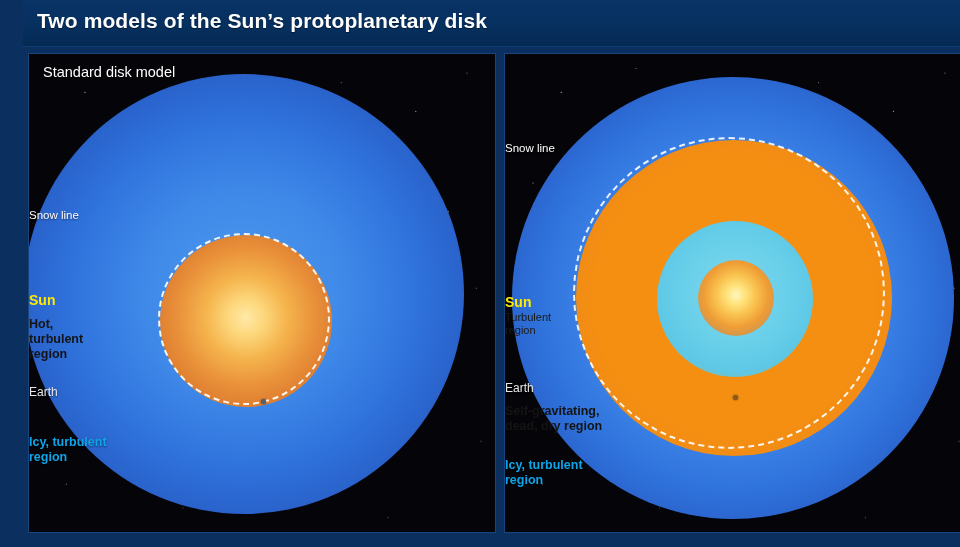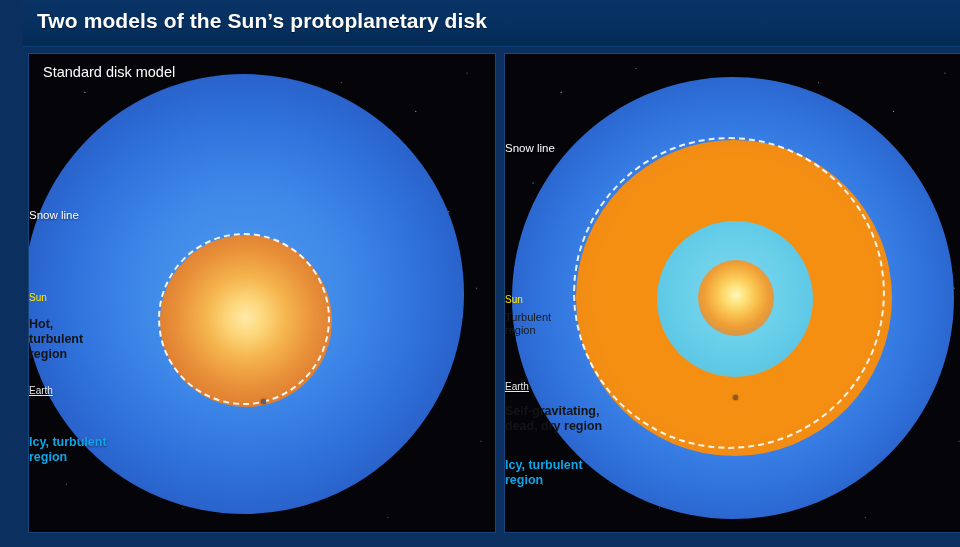--- a/index.html
+++ b/index.html
@@ -121,25 +121,25 @@
   
   #right-snowring{
     left:68px;top:83px;width:308px;height:308px;
     border:2px dashed rgba(255,255,255,.9);border-radius:50%;
   }
 
   
   .lbl{position:absolute;text-align:left;white-space:pre;z-index:20;line-height:1.18;}
 
   .lbl-snow{font-size:11.5px;color:#ffffff;text-shadow:0 1px 2px rgba(0,0,0,.55);}
-  .lbl-sun{font-size:10px;color:#ffe900;font-weight:normal;}
+  .lbl-sun{font-size:14px;color:#ffe900;font-weight:bold;}
   .lbl-dark{font-size:12.5px;color:#141414;font-weight:bold;}
   .lbl-dark-sm{font-size:11px;color:#1a1a1a;}
   .lbl-white{font-size:12.5px;color:#0ea5e9;font-weight:bold;text-shadow:0 1px 2px rgba(0,0,0,.5);}
-  .lbl-earth{font-size:10px;color:#e8e8e8;text-shadow:0 1px 2px rgba(0,0,0,.5);text-decoration:underline;}
+  .lbl-earth{font-size:12px;color:#e8e8e8;text-shadow:0 1px 2px rgba(0,0,0,.5);}
 
   .earth-dot{
     position:absolute;width:5px;height:5px;border-radius:50%;
     background:#5a5f6b;box-shadow:0 0 2px rgba(0,0,0,.6);z-index:20;
   }
   .earth-dot.on-orange{background:#8a5a22;}
 
   
   #l-snow   {left:0;   top:155px; width:466px;}
   #l-sun    {left:0;   top:238px; width:466px;}

